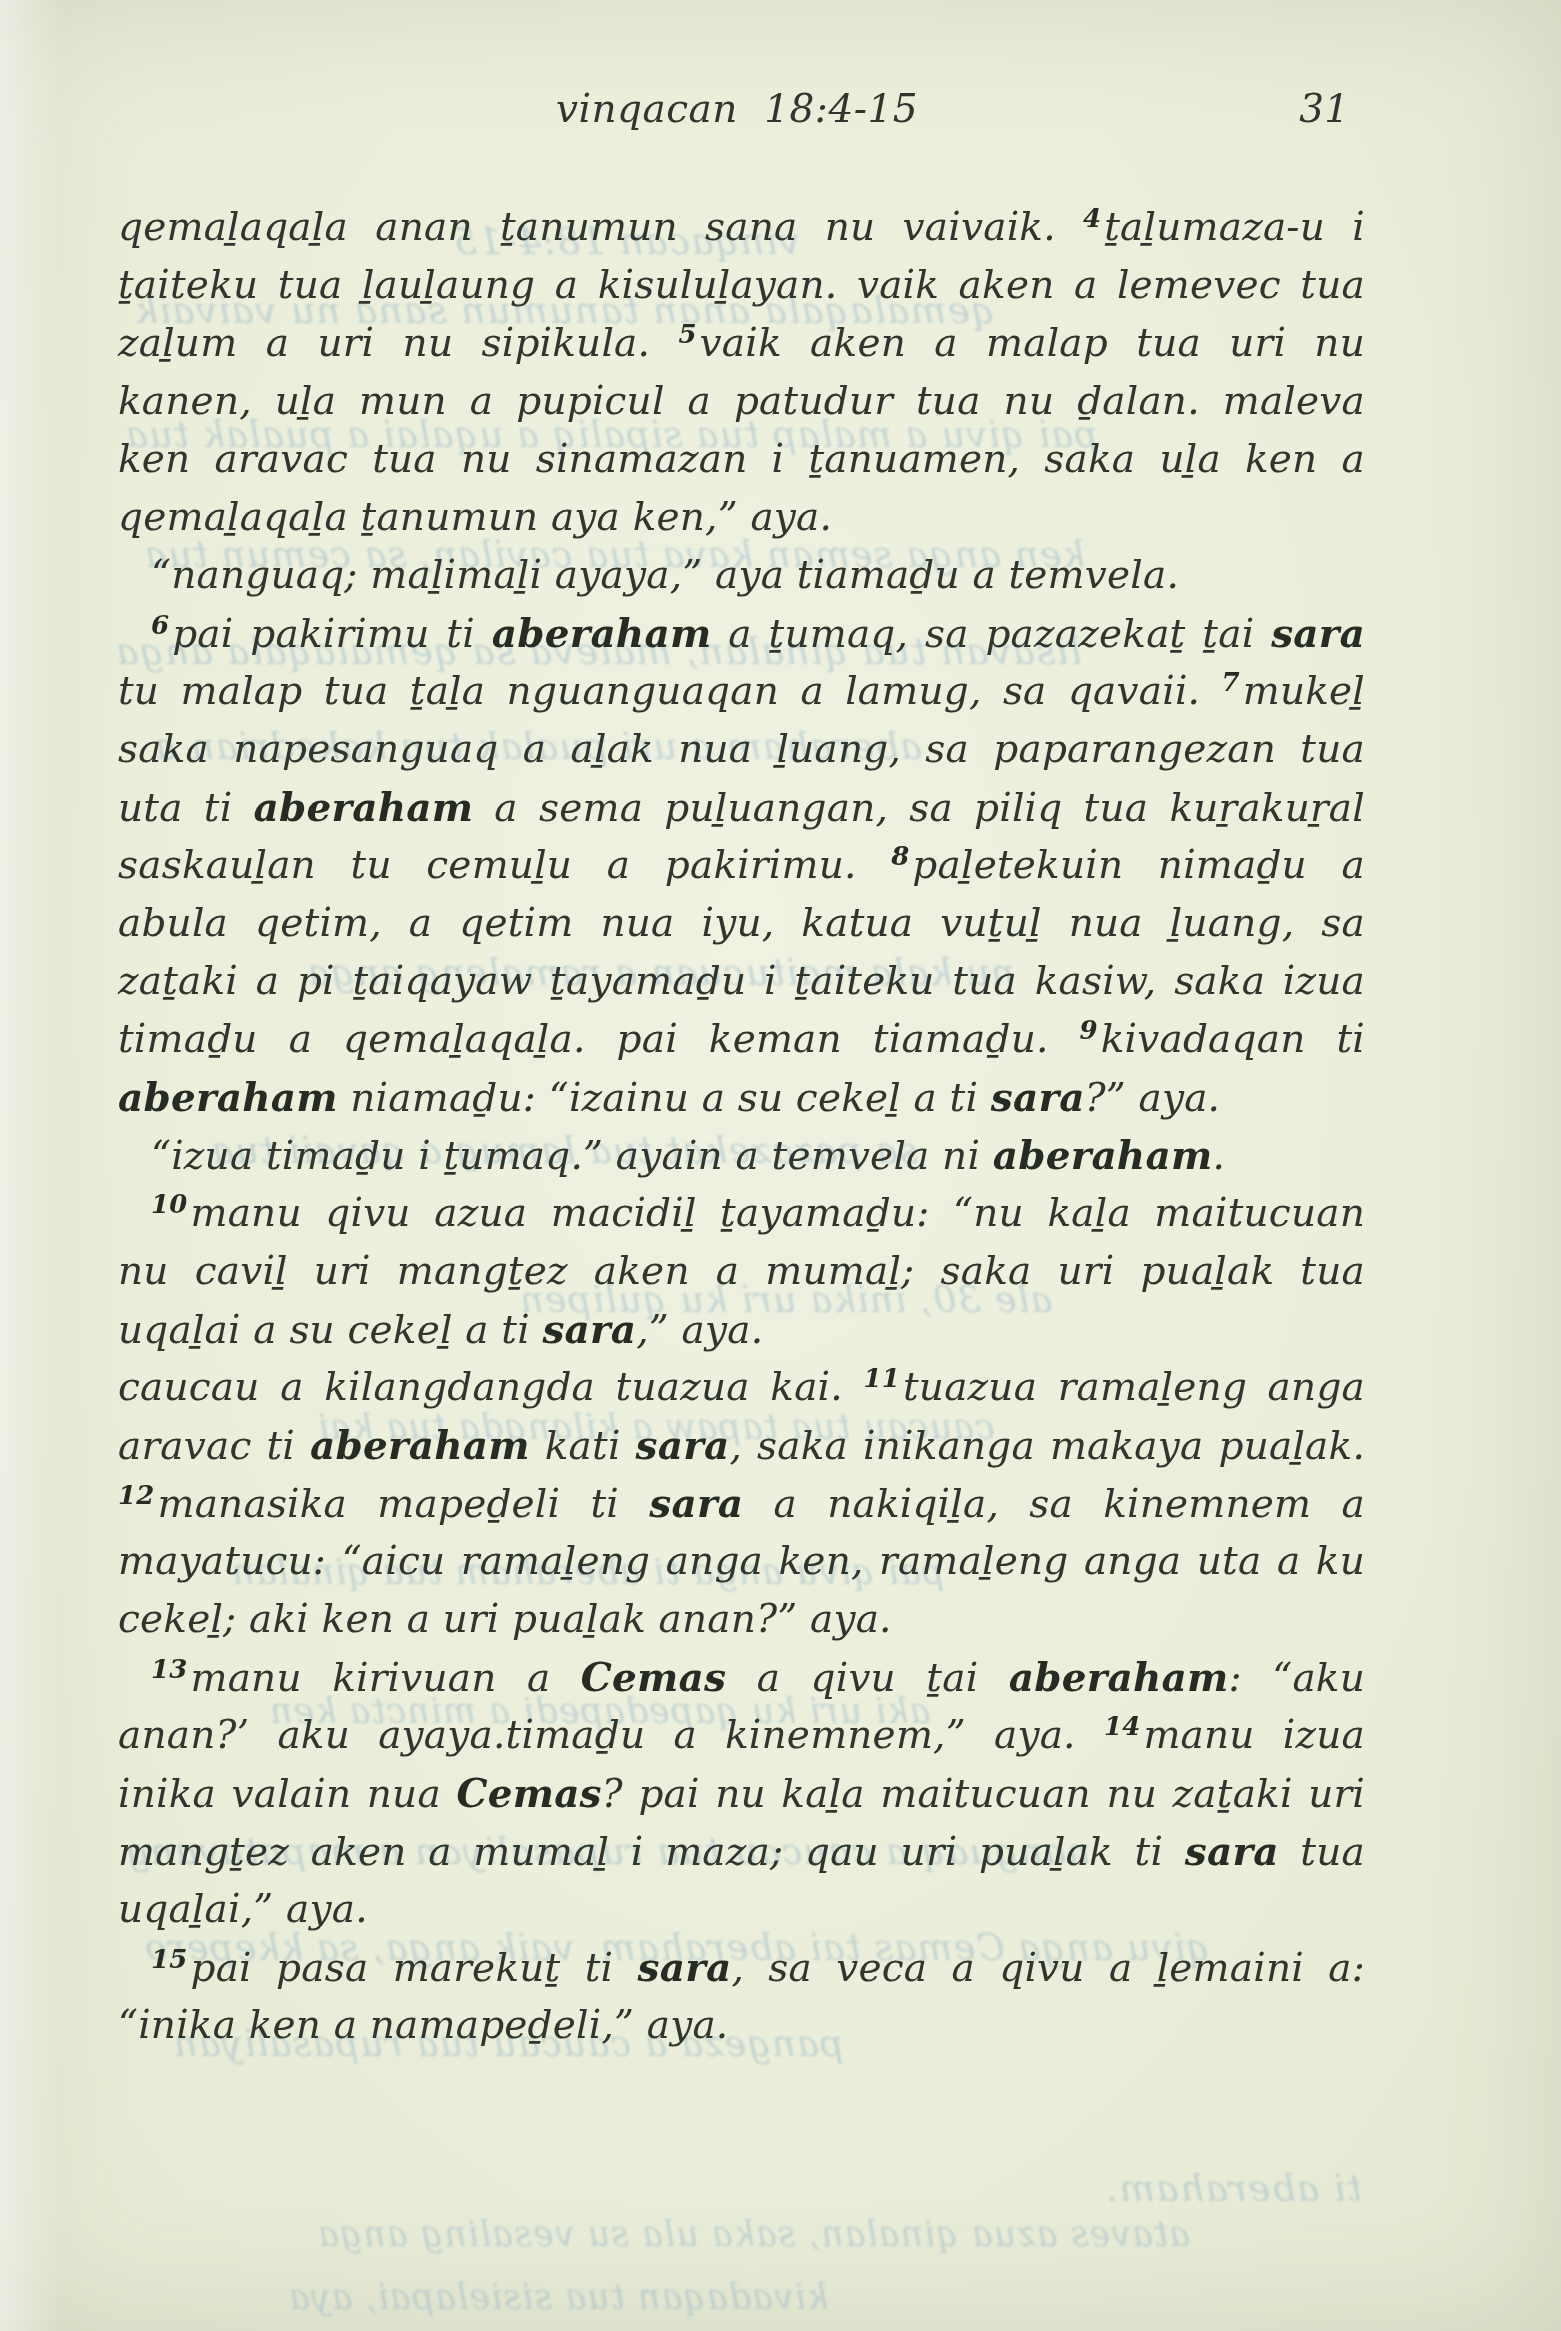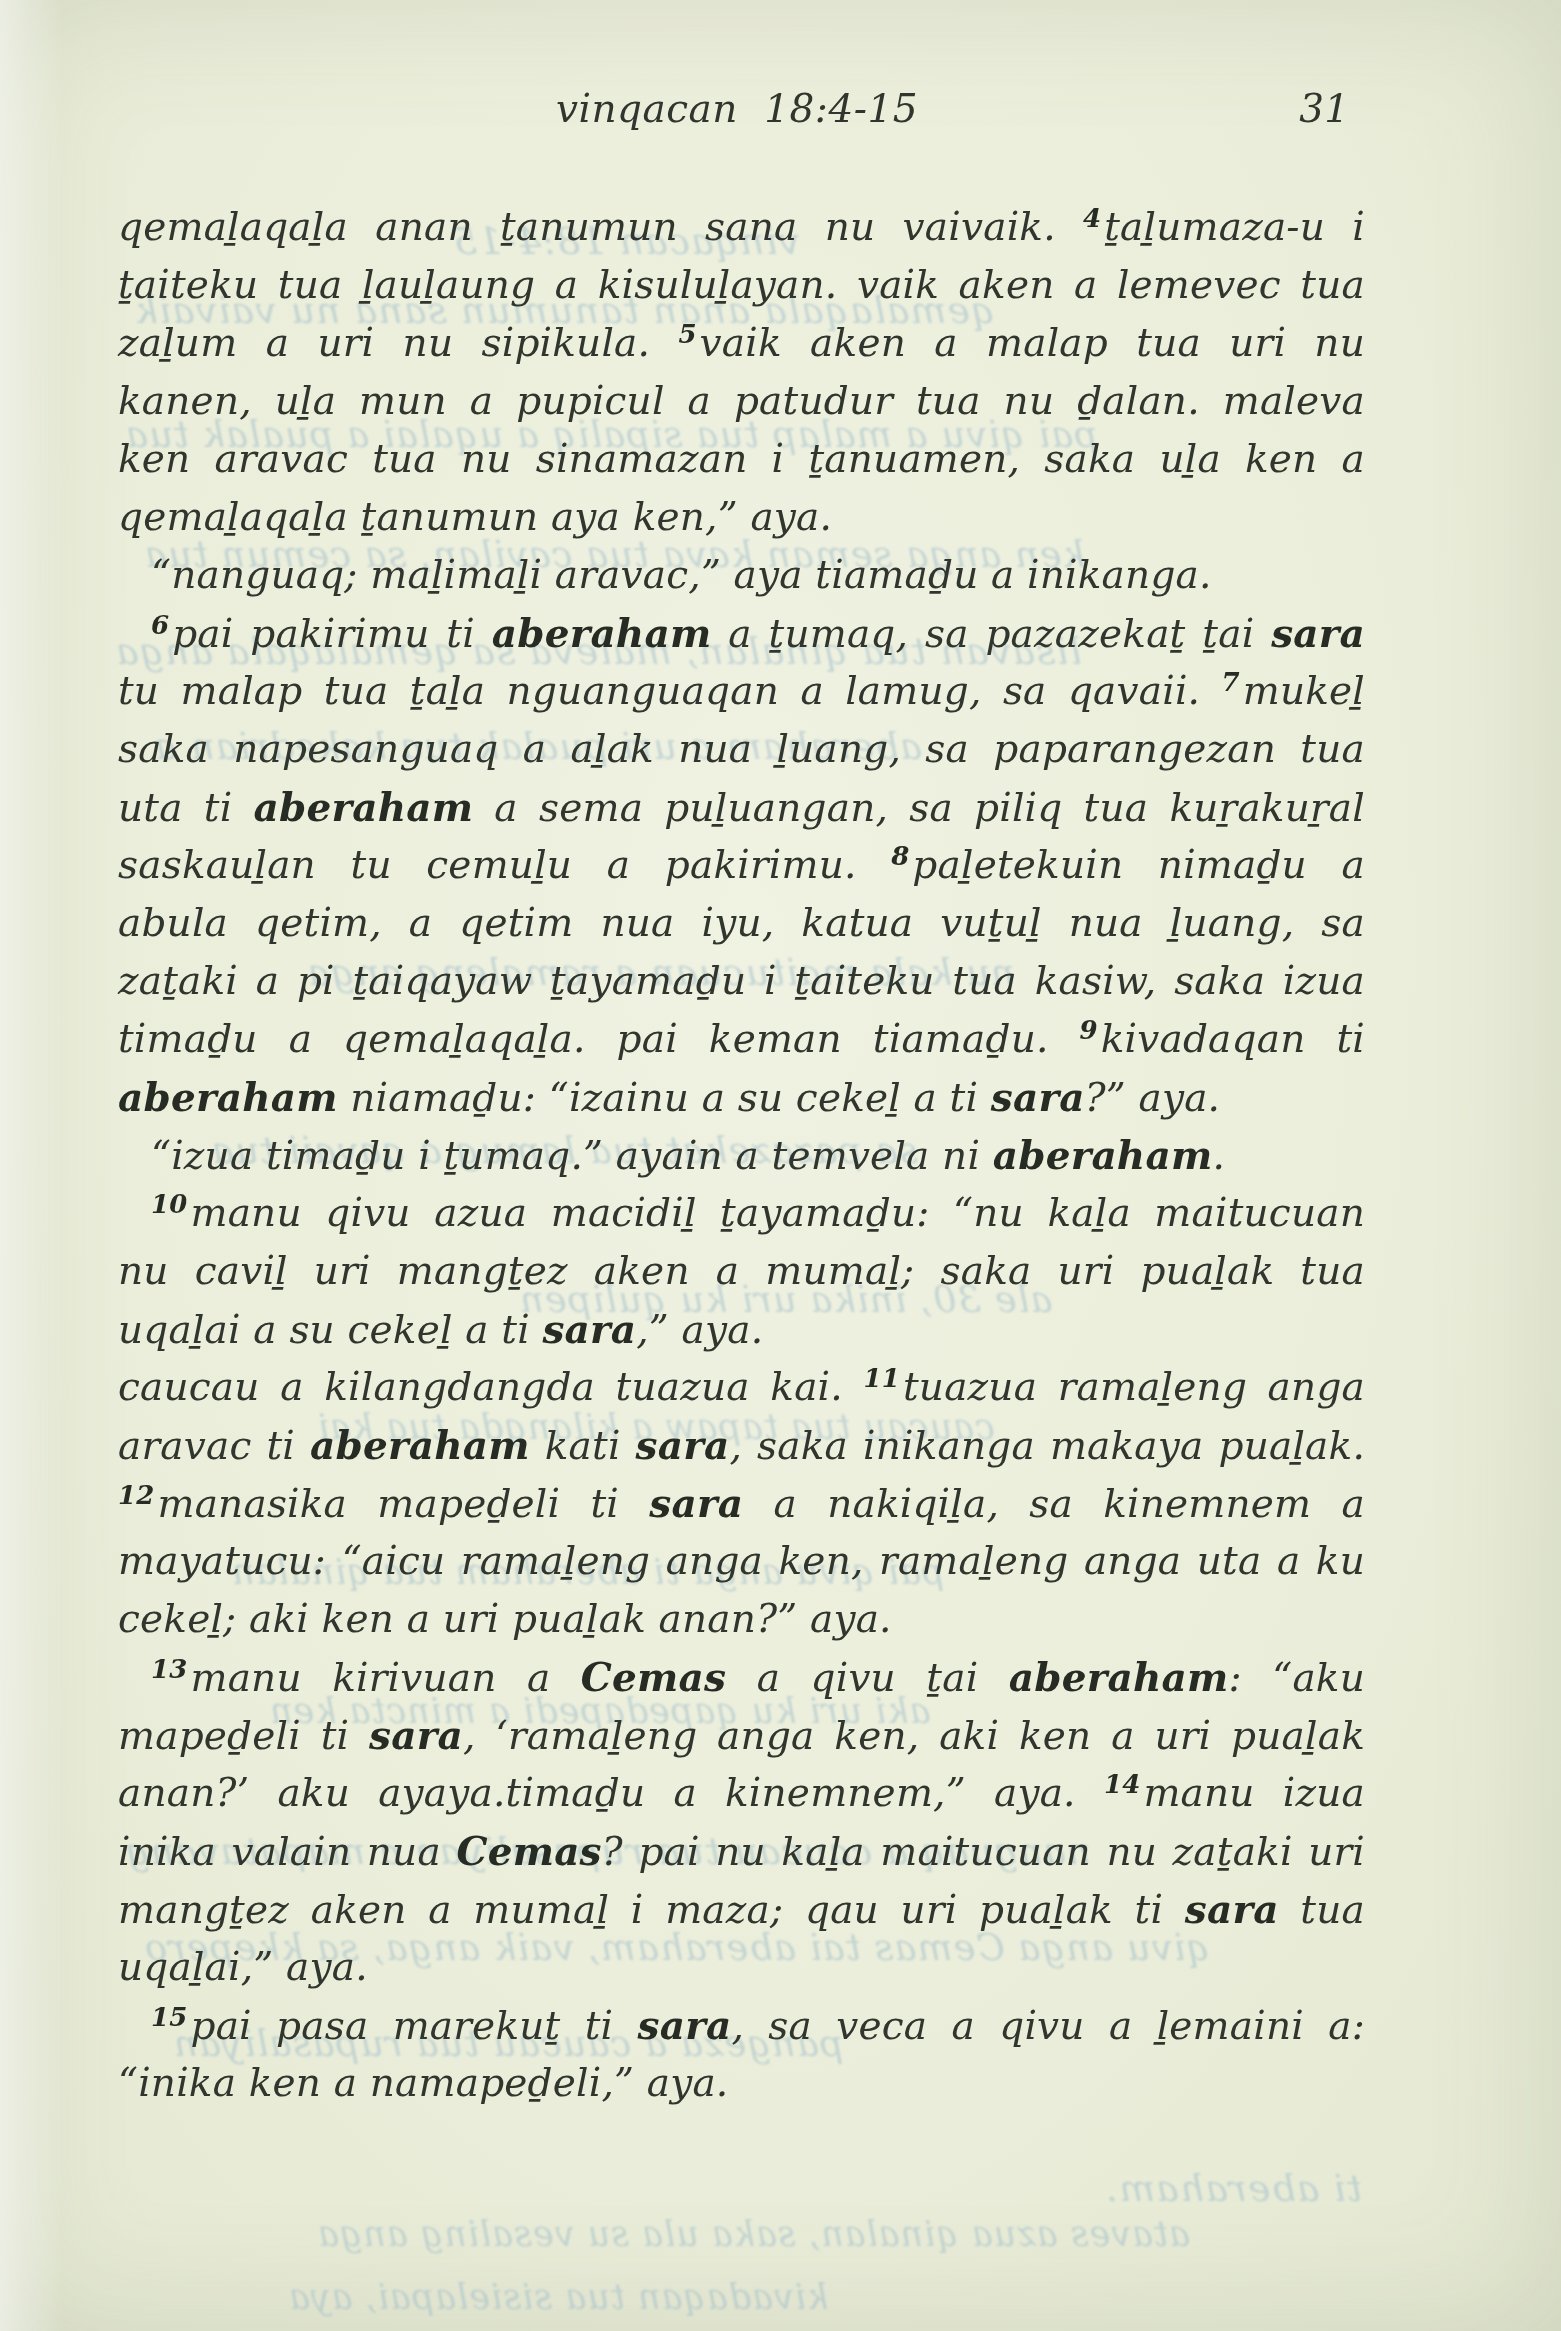--- a/index.html
+++ b/index.html
@@ -97,41 +97,40 @@
     <span class="title">vinqacan 18:4-15</span>
     <span class="pagenum">31</span>
   </div>
   <div class="body" id="body-lines">
       <div class="line j"><span>qemaḻaqaḻa anan ṯanumun sana nu vaivaik. </span><span class="v">4</span><span>ṯaḻumaza-u i</span></div>
       <div class="line j"><span>ṯaiteku tua ḻauḻaung a kisuluḻayan. vaik aken a lemevec tua</span></div>
       <div class="line j"><span>zaḻum a uri nu sipikula. </span><span class="v">5</span><span>vaik aken a malap tua uri nu</span></div>
       <div class="line j"><span>kanen, uḻa mun a pupicul a patudur tua nu ḏalan. maleva</span></div>
       <div class="line j"><span>ken aravac tua nu sinamazan i ṯanuamen, saka uḻa ken a</span></div>
       <div class="line"><span>qemaḻaqaḻa ṯanumun aya ken,” aya.</span></div>
-      <div class="line ind"><span>“nanguaq; maḻimaḻi aravac,” aya tiamaḏu a inikanga.</span></div>
+      <div class="line ind"><span>“nanguaq; maḻimaḻi ayaya,” aya tiamaḏu a temvela.</span></div>
       <div class="line j ind"><span class="v">6</span><span>pai pakirimu ti </span><span class="b">aberaham</span><span> a ṯumaq, sa pazazekaṯ ṯai </span><span class="b">sara</span></div>
       <div class="line j"><span>tu malap tua ṯaḻa nguanguaqan a lamug, sa qavaii. </span><span class="v">7</span><span>mukeḻ</span></div>
       <div class="line j"><span>saka napesanguaq a aḻak nua ḻuang, sa paparangezan tua</span></div>
       <div class="line j"><span>uta ti </span><span class="b">aberaham</span><span> a sema puḻuangan, sa piliq tua kuṟakuṟal</span></div>
       <div class="line j"><span>saskauḻan tu cemuḻu a pakirimu.  </span><span class="v">8</span><span>paḻetekuin nimaḏu a</span></div>
       <div class="line j"><span>abula qetim, a qetim nua iyu, katua vuṯuḻ nua ḻuang, sa</span></div>
       <div class="line j"><span>zaṯaki a pi ṯaiqayaw ṯayamaḏu i ṯaiteku tua kasiw, saka izua</span></div>
       <div class="line j"><span>timaḏu a qemaḻaqaḻa. pai keman tiamaḏu. </span><span class="v">9</span><span>kivadaqan ti</span></div>
       <div class="line"><span class="b">aberaham</span><span> niamaḏu: “izainu a su cekeḻ a ti </span><span class="b">sara</span><span>?” aya.</span></div>
       <div class="line ind"><span>“izua timaḏu i ṯumaq.” ayain a temvela ni </span><span class="b">aberaham</span><span>.</span></div>
       <div class="line j ind"><span class="v">10</span><span>manu qivu azua macidiḻ ṯayamaḏu: “nu kaḻa maitucuan</span></div>
       <div class="line j"><span>nu caviḻ uri mangṯez aken a mumaḻ; saka uri puaḻak tua</span></div>
       <div class="line"><span>uqaḻai a su cekeḻ a ti </span><span class="b">sara</span><span>,” aya.</span></div>
       <div class="line j"><span>caucau a kilangdangda tuazua kai. </span><span class="v">11</span><span>tuazua ramaḻeng anga</span></div>
       <div class="line j"><span>aravac ti </span><span class="b">aberaham</span><span> kati </span><span class="b">sara</span><span>, saka inikanga makaya puaḻak.</span></div>
       <div class="line j"><span class="v">12</span><span>manasika mapeḏeli ti </span><span class="b">sara</span><span> a nakiqiḻa, sa kinemnem a</span></div>
       <div class="line j"><span>mayatucu: “aicu ramaḻeng anga ken, ramaḻeng anga uta a ku</span></div>
       <div class="line"><span>cekeḻ; aki ken a uri puaḻak anan?” aya.</span></div>
       <div class="line j ind"><span class="v">13</span><span>manu kirivuan a </span><span class="b">Cemas</span><span> a qivu ṯai </span><span class="b">aberaham</span><span>: “aku</span></div>
-      <div class="line j"><span>mapeḏeli ti </span><span class="b">sara</span><span>, ‘ramaḻeng anga ken, aki ken a uri puaḻak</span></div>
       <div class="line j"><span>anan?’ aku ayaya.timaḏu a kinemnem,” aya. </span><span class="v">14</span><span>manu izua</span></div>
       <div class="line j"><span>inika valain nua </span><span class="b">Cemas</span><span>? pai nu kaḻa maitucuan nu zaṯaki uri</span></div>
       <div class="line j"><span>mangṯez aken a mumaḻ i maza; qau uri puaḻak ti </span><span class="b">sara</span><span> tua</span></div>
       <div class="line"><span>uqaḻai,” aya.</span></div>
       <div class="line j ind"><span class="v">15</span><span>pai pasa marekuṯ ti </span><span class="b">sara</span><span>, sa veca a qivu a ḻemaini a:</span></div>
       <div class="line"><span>“inika ken a namapeḏeli,” aya.</span></div>
     </div>
 </div>
 
 

